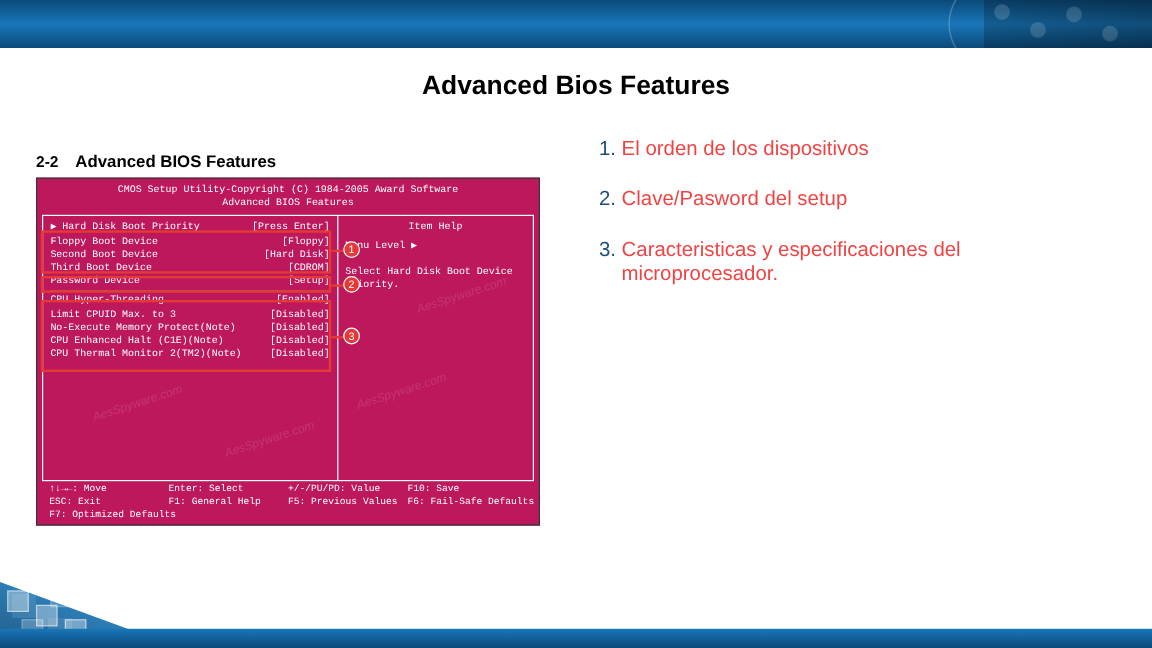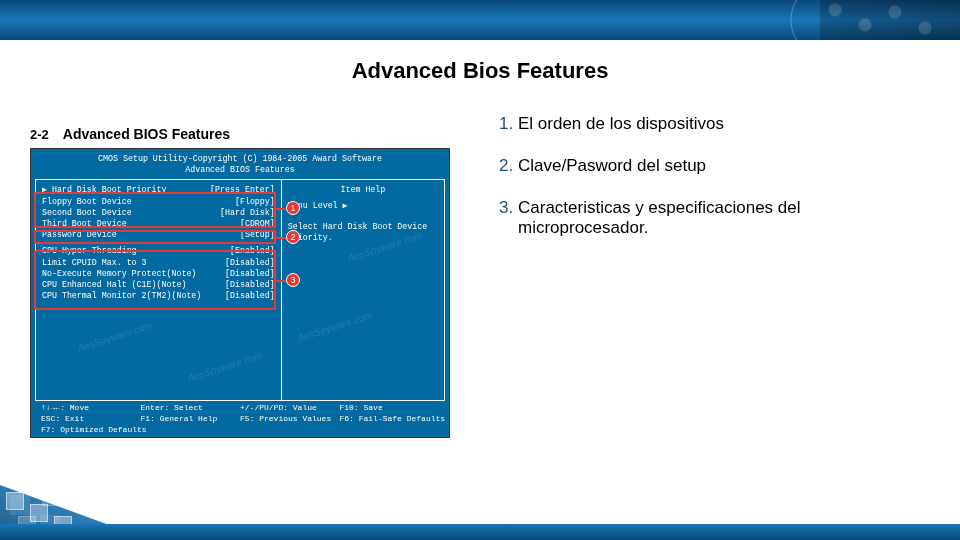--- a/index.html
+++ b/index.html
@@ -43,21 +43,21 @@
   .slide-title { text-align: center; font-size: 22px; font-weight: bold; margin-top: 18px; color: #000; }
 
   .content { display: flex; padding: 20px 30px 0 30px; gap: 30px; }
 
   
   .bios-wrap { flex: 0 0 430px; }
   .bios-head { display: flex; align-items: baseline; gap: 14px; padding: 2px 0 6px 0; margin-top: 20px; }
   .bios-sec  { font-size: 13px; font-weight: bold; }
   .bios-head-title { font-size: 14px; font-weight: bold; }
   .bios {
-    width: 420px; height: 290px; background: #0369a1; color: #fff; font-family: "Courier New", monospace; font-size: 8.3px; line-height: 1.35; padding: 4px; position: relative;
+    width: 420px; height: 290px; background: #be185d; color: #fff; font-family: "Courier New", monospace; font-size: 8.3px; line-height: 1.35; padding: 4px; position: relative;
     border: 1px solid #333;
   }
   .bios-top { text-align: center; }
   .bios-body { display: flex; border: 1px solid #fff; margin-top: 4px; height: 222px; position: relative; }
   .bios-left { flex: 1.55; padding: 4px 6px; position: relative; }
   .bios-right { flex: 1; border-left: 1px solid #fff; padding: 4px 6px; }
   .row { display: flex; justify-content: space-between; white-space: nowrap; }
   .row .k { overflow: hidden; text-overflow: clip; }
   .row .v { color: #fff; }
   .hr { border-top: 1px solid #888; margin: 2px 0; }
@@ -69,21 +69,21 @@
   }
   .redline { position: absolute; height: 2px; background: #e53935; }
   .wm { position: absolute; color: rgba(255,255,255,0.12); font-style: italic; font-family: Arial, sans-serif; font-size: 10px; transform: rotate(-18deg); pointer-events: none; }
   .bios-footer { display: flex; flex-wrap: wrap; padding: 2px 6px; font-size: 8px; }
   .bios-footer div { width: 25%; white-space: nowrap; }
 
   
   .notes { flex: 1; padding-top: 10px; }
   .notes ol { list-style: decimal; padding-left: 28px; color: #1f4e79; font-size: 17px; }
   .notes li { margin-bottom: 22px; color: #1f4e79; }
-  .notes li span { color: #000000; }
+  .notes li span { color: #ef4444; }
 </style>
 </head>
 <body>
 
 <div class="topbar">
   <div class="topbar-corner"></div>
   <div class="topbar-arc"></div>
 </div>
 
 <h1 class="slide-title">Advanced Bios Features</h1>

